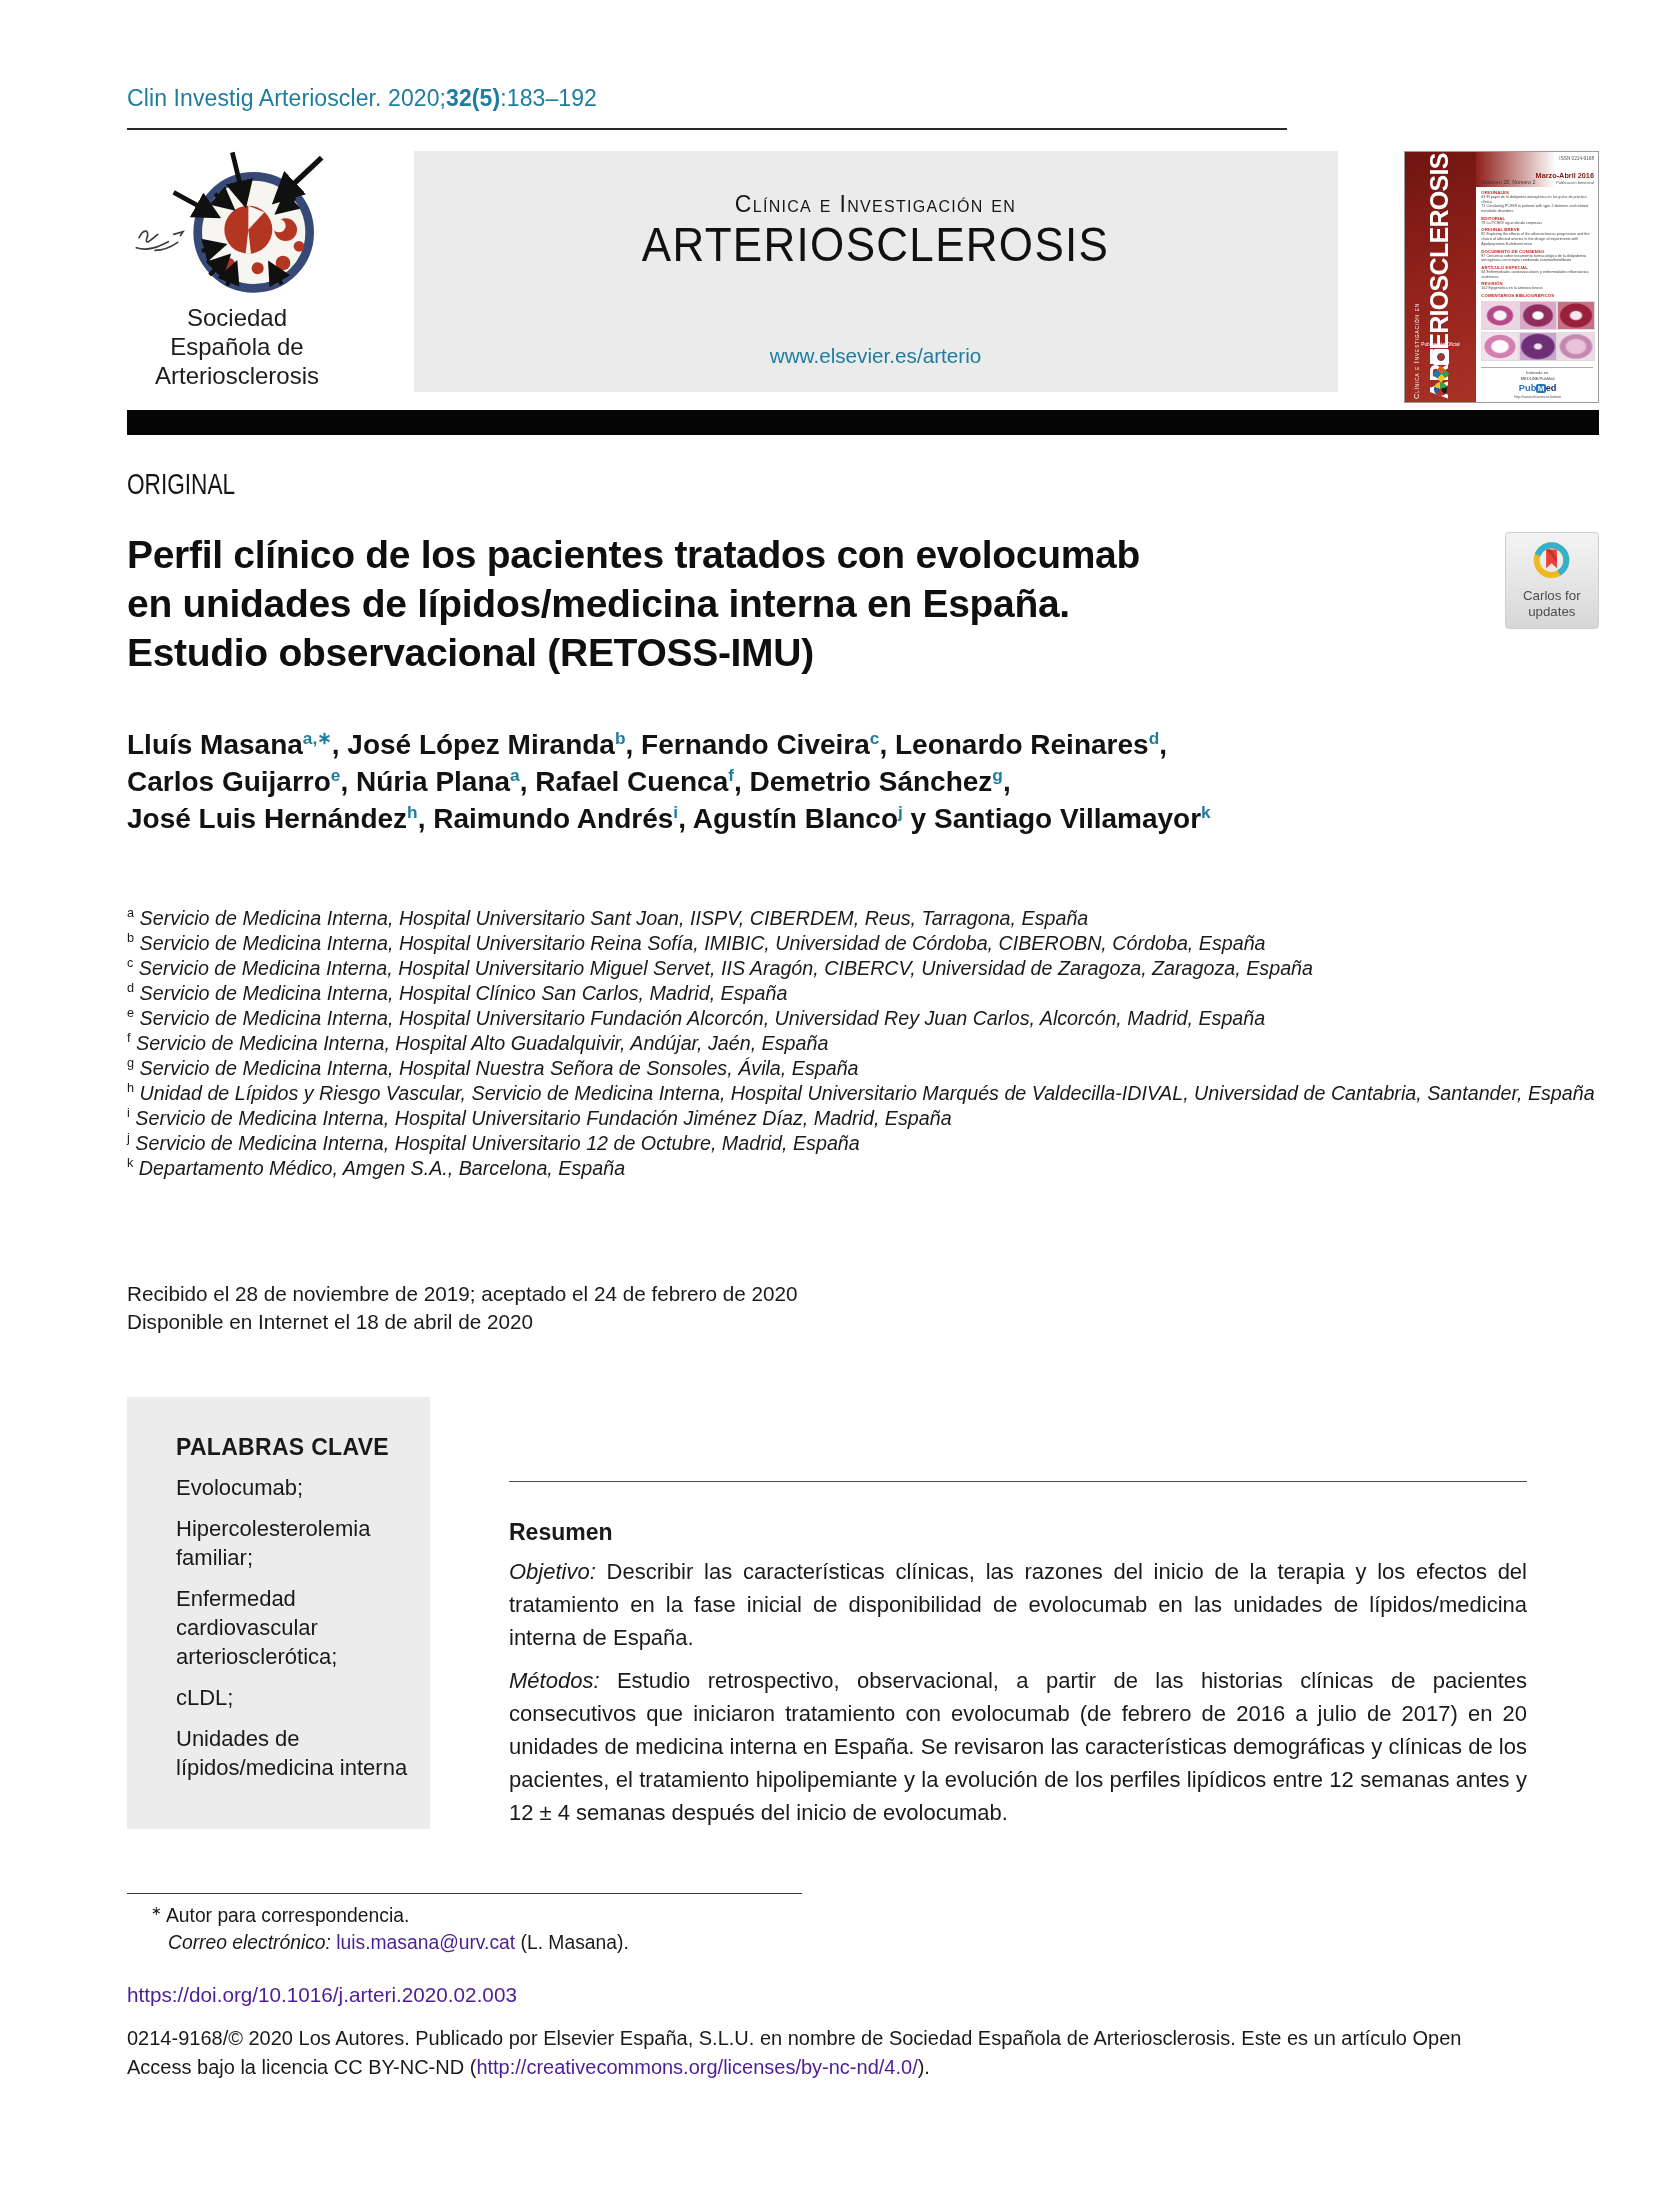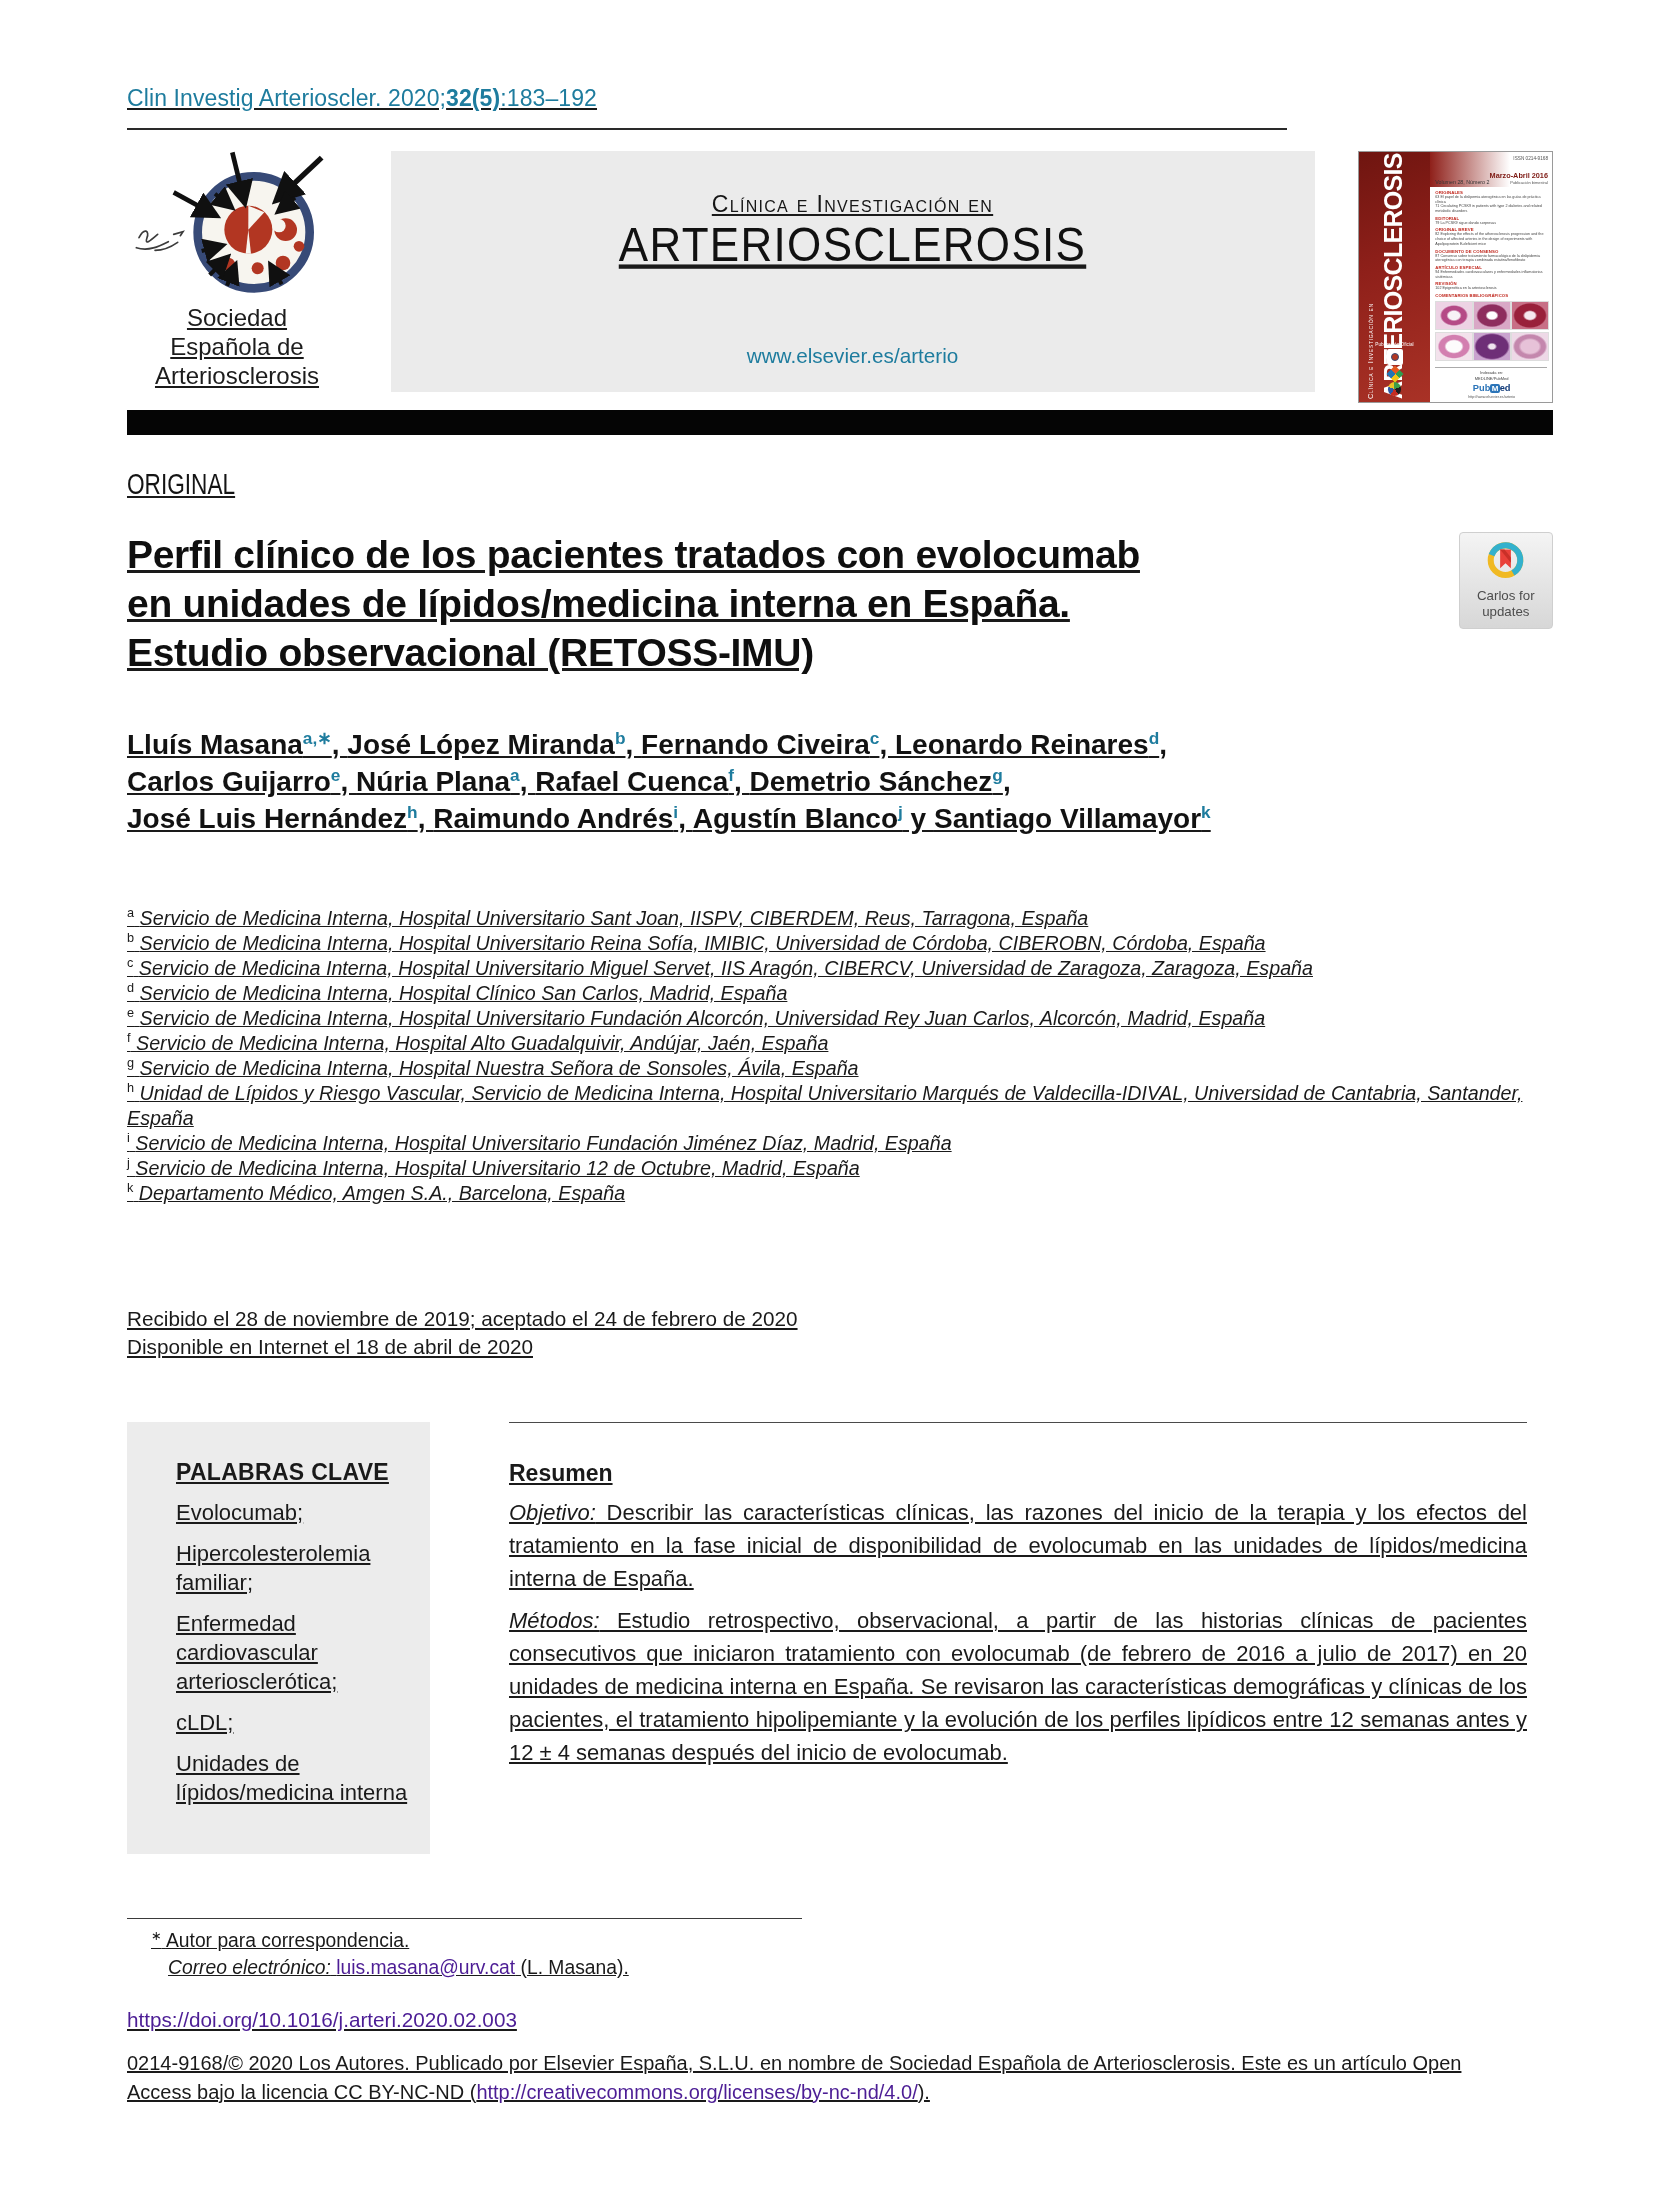--- a/index.html
+++ b/index.html
@@ -1,19 +1,19 @@
 <!DOCTYPE html>
 <html style="font-size:10.7px"><head>
 <meta charset="utf-8">
 <style>
   html,body{margin:0;padding:0;background:#ffffff;}
   .page{
     position:relative;width:1654px;height:2205px;background:#fff;
     font-family:"Liberation Sans",sans-serif;color:#1a1a1a;
-    box-sizing:border-box;padding:85px 101px 0 127px;overflow:hidden;text-decoration:underline;
+    box-sizing:border-box;padding:85px 55px 0 127px;overflow:hidden;
   }
   
   .citation{font-size:23px;color:#1e7c9e;letter-spacing:0.1px;}
   .citation b{font-weight:bold;}
   .rule1{width:1160px;height:2px;background:#2a2a2a;margin-top:16px;}
   
   .header-row{display:flex;justify-content:space-between;margin-top:21.3px;height:241px;}
   .logo-block{width:220px;text-align:center;}
   .logo-caption{font-size:24px;line-height:29px;color:#1c1c1c;margin-top:1.3px;white-space:pre-line;}
   .journal-box{width:924px;background:#ebebeb;position:relative;text-align:center;}
@@ -70,21 +70,21 @@
   
   .authors{margin-top:49px;font-size:28px;font-weight:bold;line-height:37px;color:#121212;}
   .a-sup{color:#1e7c9e;font-size:17.3px;font-weight:bold;}
   
   .affiliations{margin-top:69px;font-size:19.7px;line-height:25px;color:#1a1a1a;}
   .aff-line{font-style:italic;}
   .aff-line sup{font-style:normal;font-size:12.7px;}
   
   .dates{margin-top:99px;font-size:20.7px;line-height:28px;}
   
-  .abstract-row{display:flex;margin-top:61px;align-items:flex-start;}
+  .abstract-row{display:flex;margin-top:61px;align-items:flex-end;}
   .kw-box{width:303px;background:#ececec;padding:37px 20px 47px 49px;box-sizing:border-box;}
   .kw-head{font-size:23px;font-weight:bold;letter-spacing:0.3px;}
   .kw-item{font-size:22px;line-height:29px;margin-top:12px;}
   .kw-list{margin-top:8px;}
   .abstract{margin-left:79px;width:1018px;border-top:1.3px solid #4a4a4a;padding-top:37px;}
   .ab-head{font-size:23px;font-weight:bold;}
   .ab-par{font-size:22px;line-height:33px;text-align:justify;margin-top:9.3px;}
   .ab-par .lead{font-style:italic;}
   
   .footnote{margin-top:64px;}

